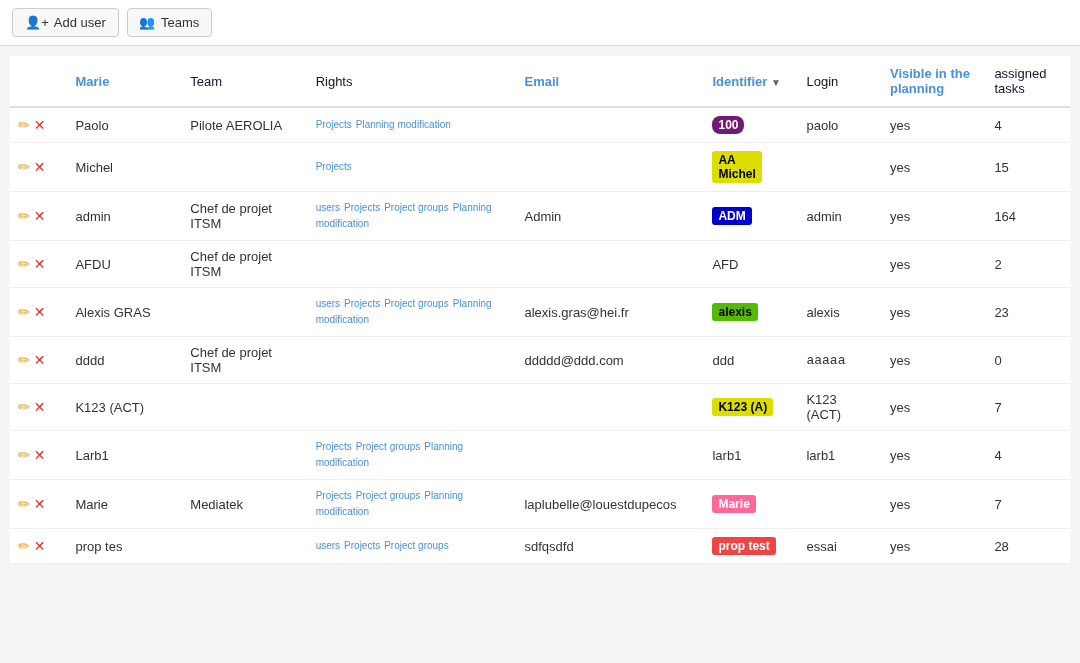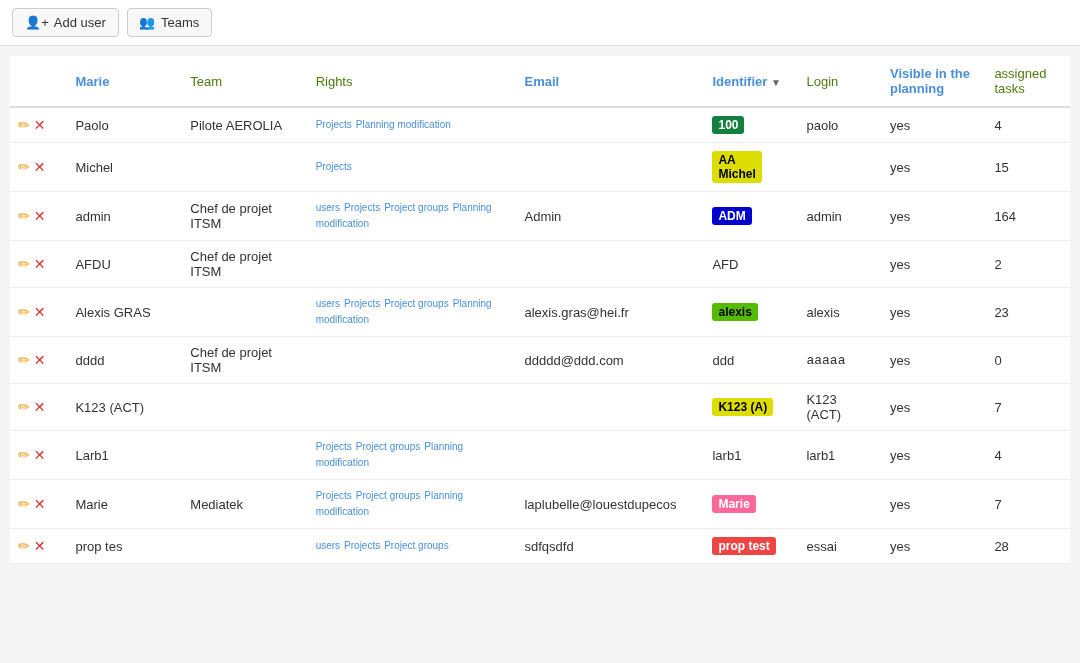--- a/index.html
+++ b/index.html
@@ -44,21 +44,21 @@
     th {
       padding: 10px 8px;
       text-align: left;
       font-weight: bold;
       color: #4a90d9;
       border-bottom: 2px solid #ddd;
       font-size: 13px;
     }
     
     th.normal-header {
-      color: #4d7c0f;
+      color: #0f172a;
       font-weight: normal;
     }
     
     td {
       padding: 8px 8px;
       border-bottom: 1px solid #eee;
       vertical-align: middle;
     }
     
     .actions {
@@ -88,21 +88,21 @@
     
     .badge {
       display: inline-block;
       padding: 2px 6px;
       border-radius: 3px;
       font-size: 12px;
       font-weight: bold;
       color: #fff;
     }
     
-    .badge-red { background: #15803d; }
+    .badge-red { background: #701a75; border-radius: 8px; }
     .badge-blue { background: #0000cc; }
     .badge-green { background: #55bb00; color: #000; }
     .badge-yellow { background: #dddd00; color: #000; }
     .badge-pink { background: #ff6699; color: #fff; }
     .badge-purple { background: #ef4444; color: #fff; }
     
     .sort-arrow {
       font-size: 10px;
       color: #666;
     }

